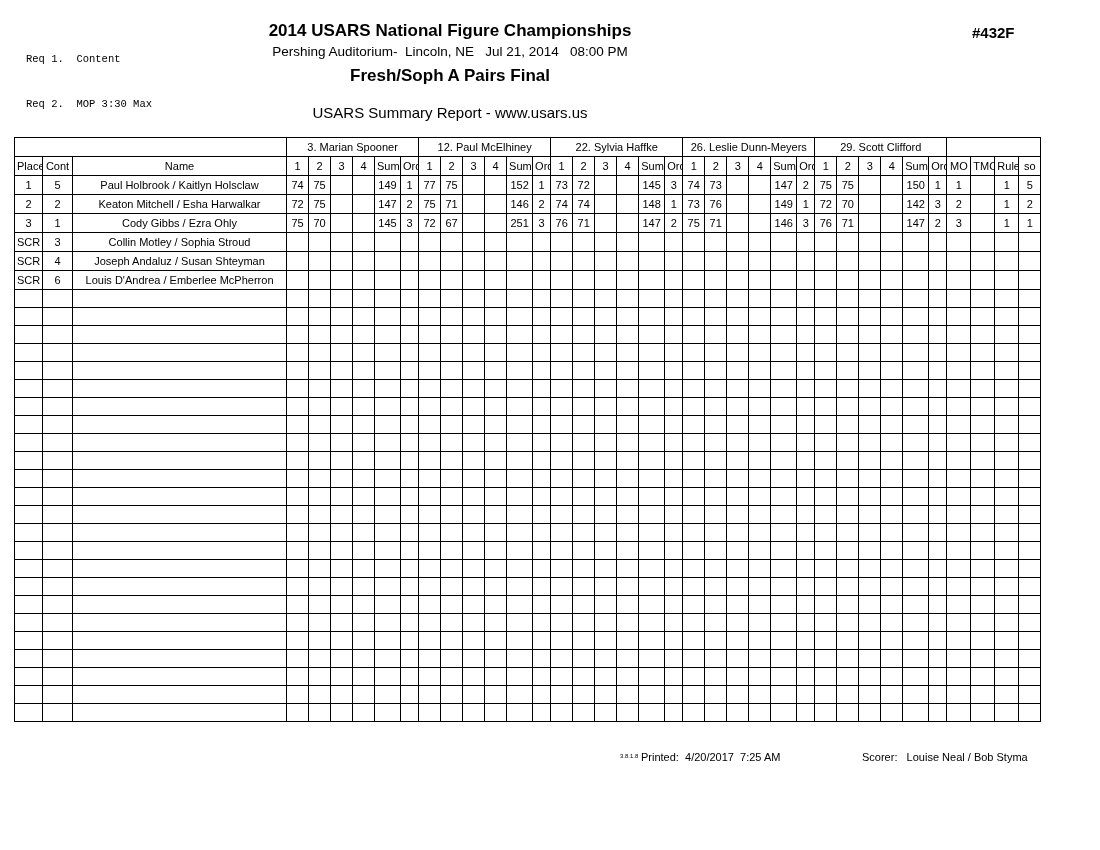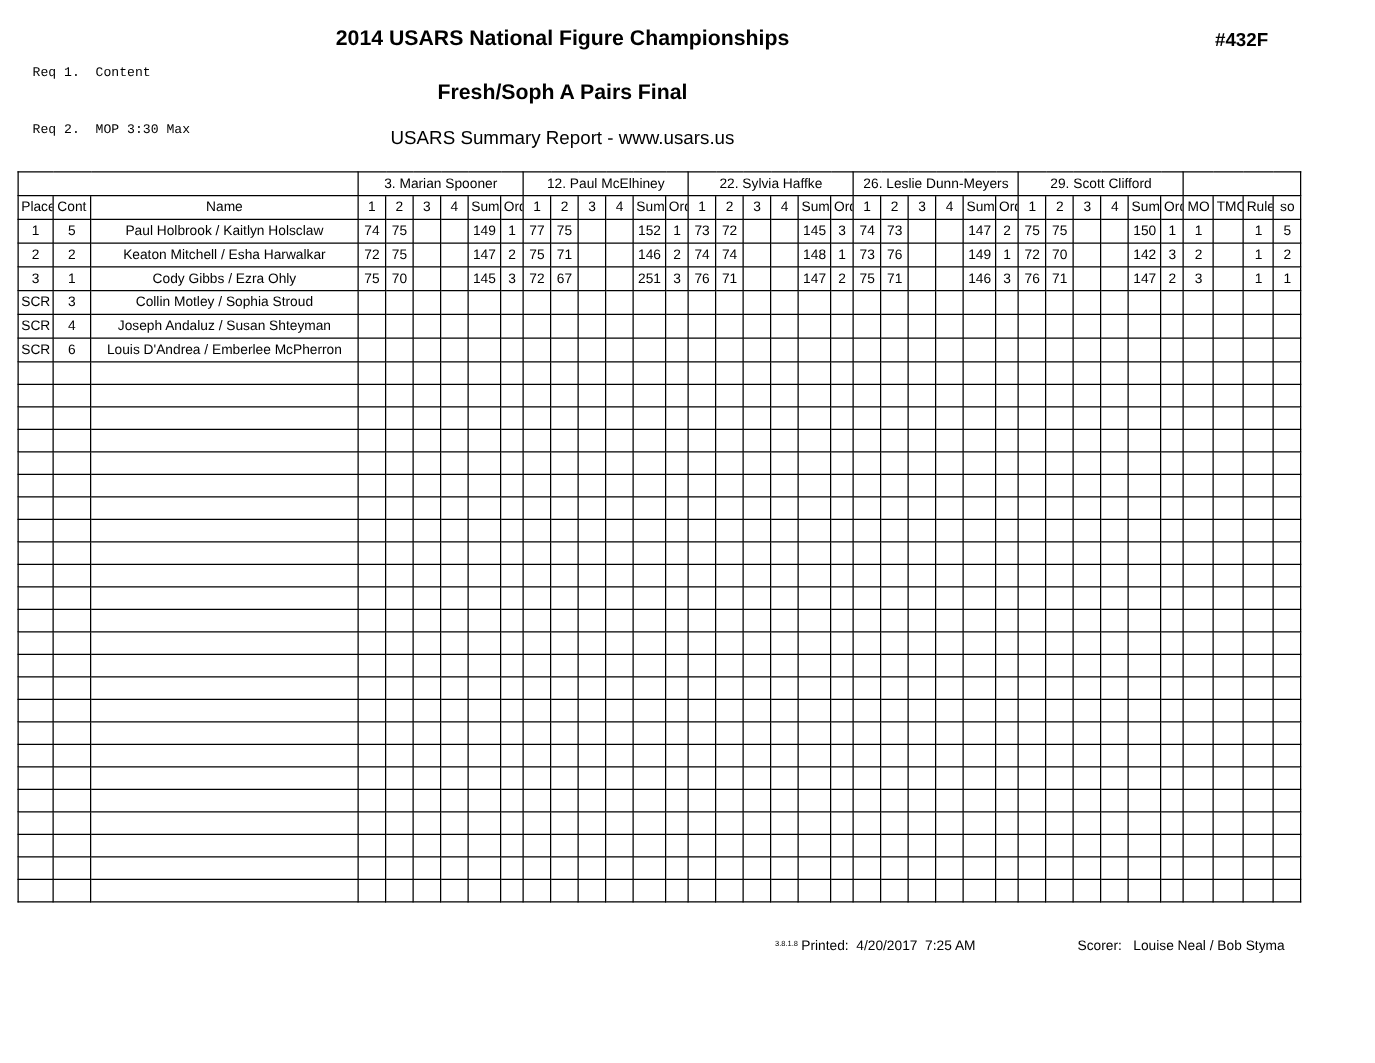--- a/index.html
+++ b/index.html
@@ -5,21 +5,21 @@
   * { margin:0; padding:0; box-sizing:border-box; }
   html,body { background:#ffffff; }
   body { font-family:"Liberation Sans", sans-serif; color:#000; }
   .page { position:relative; width:1100px; height:850px; background:#fff; overflow:hidden; }
 
   .reqs { position:absolute; left:26px; top:22px; font-size:10.5px; line-height:15px; white-space:pre;font-family:Liberation Mono, monospace; }
 
   .titles { position:absolute; left:0; top:21px; width:900px; text-align:center; }
   .title-main { font-size:17px; font-weight:bold; }
   .venue { font-size:13.5px; margin-top:3px; white-space:pre; }
-  .event { font-size:17px; font-weight:bold; margin-top:23px; }
+  .event { font-size:17px; font-weight:bold; margin-top:7px; }
   .report-sub { font-size:15px; margin-top:18px; }
 
   .doc-number { position:absolute; left:972px; top:24px; font-size:15px; font-weight:bold; }
 
   table.results { position:absolute; left:14px; top:137px; border-collapse:collapse; table-layout:fixed; width:1026px; }
   table.results td, table.results th {
     border:1px solid #000; font-size:11px; font-weight:normal;
     height:18px; line-height:18px; padding:0 2px;
     overflow:hidden; white-space:nowrap; text-align:center; vertical-align:middle;
   }
@@ -45,20 +45,21 @@
 
 <div class="page">
 
   <div class="reqs">
     <div>Req 1.  Content</div>
     <div>Req 2.  MOP 3:30 Max</div>
   </div>
 
   <div class="titles">
     <div class="title-main">2014 USARS National Figure Championships</div>
+    <div class="venue">Pershing Auditorium-  Lincoln, NE   Jul 21, 2014   08:00 PM</div>
     <div class="event">Fresh/Soph A Pairs Final</div>
     <div class="report-sub">USARS Summary Report - www.usars.us</div>
   </div>
 
   <div class="doc-number">#432F</div>
 
   <table class="results" id="results-table">
       <colgroup>
         <col style="width: 28px;">
         <col style="width: 30px;">

